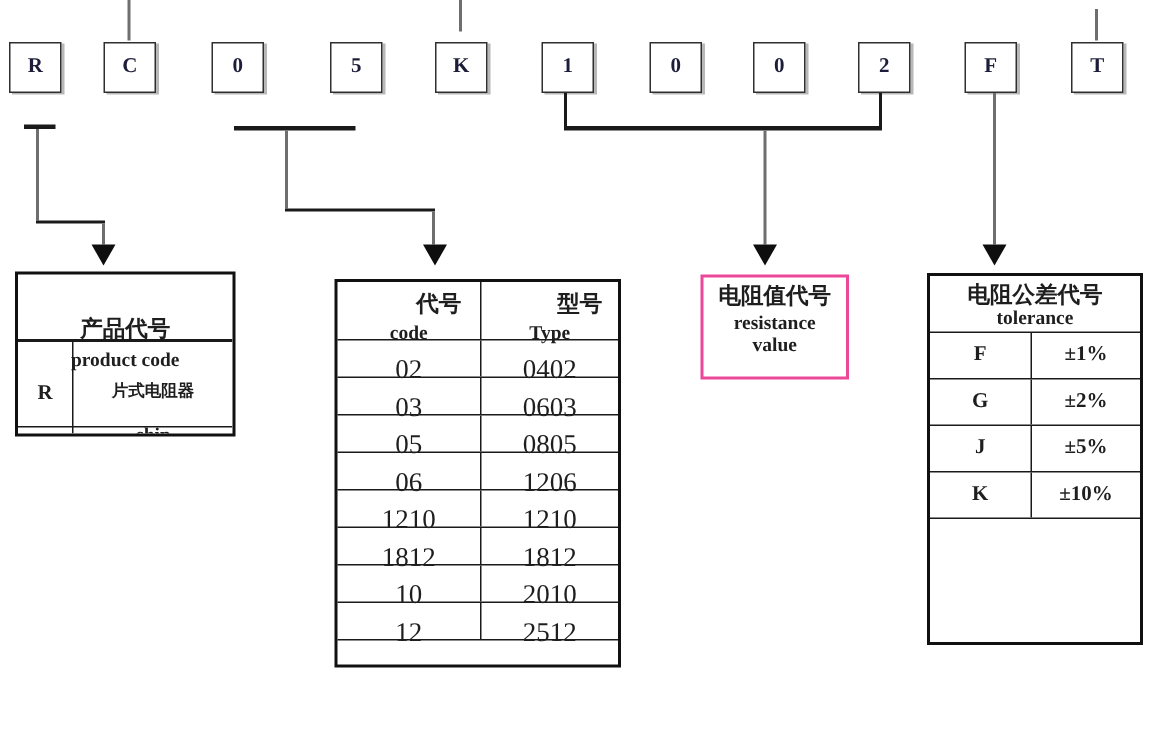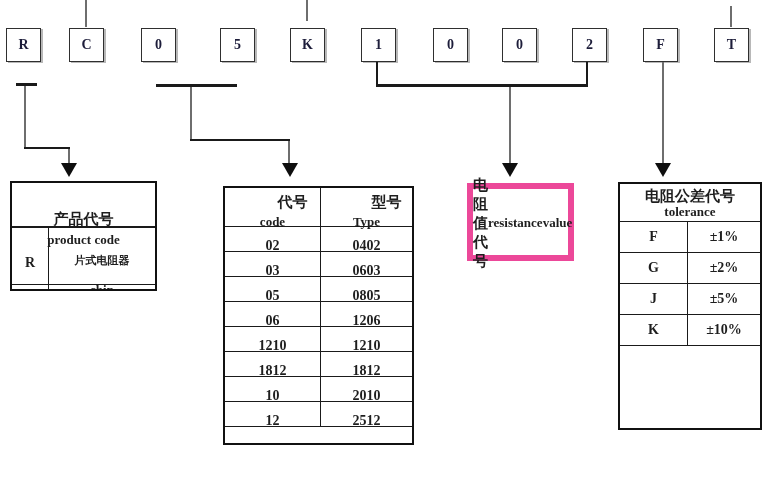--- a/index.html
+++ b/index.html
@@ -26,30 +26,30 @@
   .cn { font-weight:bold; }
   
   .ptable { position:absolute; left:10px; top:181px; width:143px; height:106px;
             border:2px solid #111; overflow:hidden; background:#fff; }
   
   .mtable { position:absolute; left:223px; top:186px; width:187px; height:255px;
             border:2px solid #111; background:#fff; }
   .mrow { display:flex; height:24px; border-bottom:1px solid #1a1a1a; overflow:visible; }
   .mrow .c1 { width:95px; border-right:1px solid #1a1a1a; text-align:center; }
   .mrow .c2 { flex:1; text-align:center; }
-  .mrow span { position:relative; top:9px; display:inline-block; font-size:14px; font-weight:700; }
+  .mrow span { position:relative; top:9px; display:inline-block; font-size:18px; font-weight:400; }
   .mhead { height:38px; border-bottom:1px solid #1a1a1a; display:flex; text-align:center; }
   .mhead .c1 { width:95px; border-right:1px solid #1a1a1a; }
   .mhead .c2 { flex:1; }
   .mhead .cnh { font-size:15px; font-weight:bold; padding-top:5px;padding-left:40px; }
   .mhead .enh { font-size:13px; font-weight:600; position:relative; top:2px; }
   .mspacer { height:15px; }
   
   .vbox { position:absolute; left:467px; top:183px; width:95px; height:66px;
-          border:6px solid #ec4899; background:#fff; display:flex; flex-direction:row;
+          border:2px solid #ec4899; background:#fff; display:flex; flex-direction:column;
           align-items:center; justify-content:flex-start; text-align:center; }
   .vbox .l1 { font-size:15px; font-weight:bold; margin-top:3px; }
   .vbox .l2 { font-size:13px; font-weight:bold; line-height:15px; }
   
   .ttable { position:absolute; left:618px; top:182px; width:140px; height:244px;
             border:2px solid #111; background:#fff; display:flex; flex-direction:column; }
   .thead { height:37px; border-bottom:1px solid #1a1a1a; text-align:center; }
   .thead .cnh { font-size:15px; font-weight:bold; padding-top:3px; }
   .thead .enh { font-size:13px; font-weight:bold; position:relative; top:-2px; }
   .trow { display:flex; border-bottom:1px solid #1a1a1a; }

